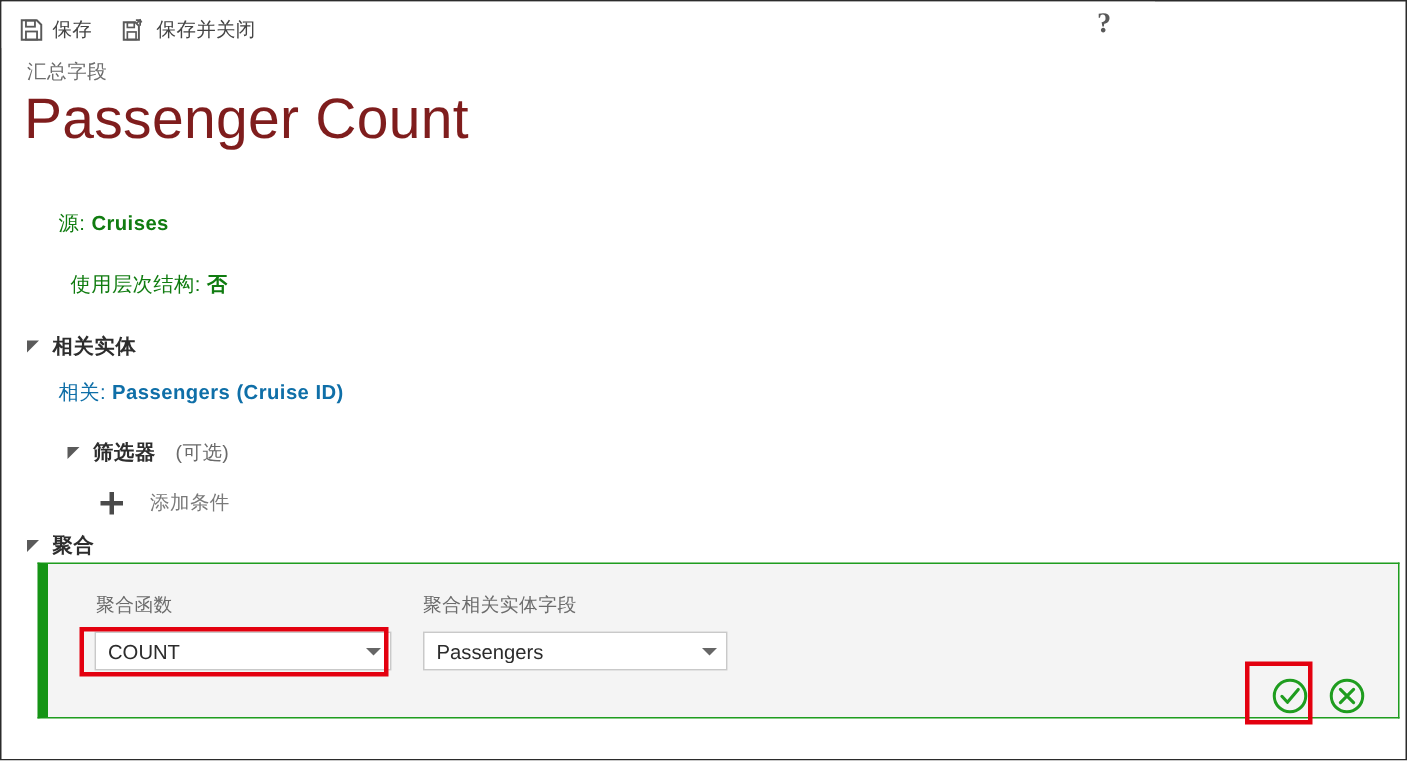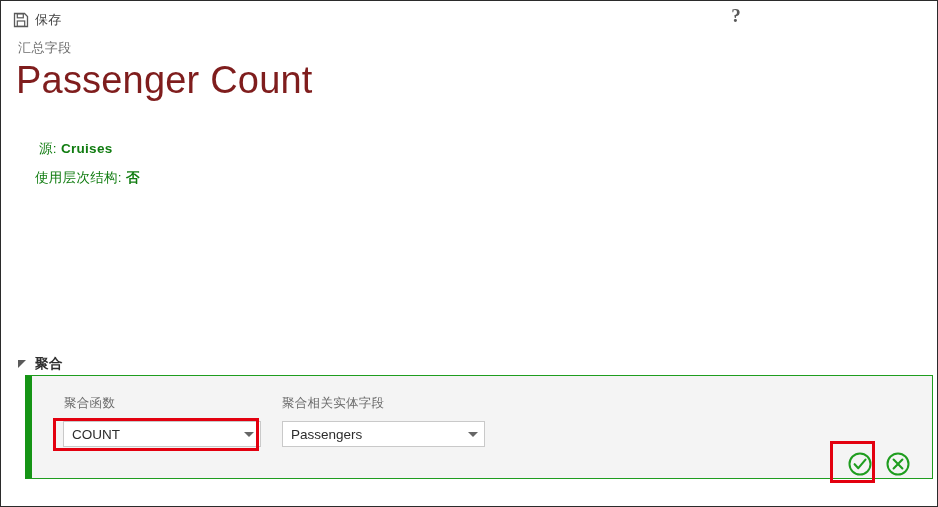--- a/index.html
+++ b/index.html
@@ -237,40 +237,73 @@
       <span class="tb-icon">
         <svg class="icon-svg" width="16" height="16" viewBox="0 0 16 16">
           <path d="M1.5 1.5 H11.5 L14.5 4.5 V14.5 H1.5 Z" fill="none" stroke="#595959" stroke-width="1.3"></path>
           <rect x="4.3" y="1.8" width="6" height="4" fill="none" stroke="#595959" stroke-width="1.2"></rect>
           <rect x="4.3" y="9" width="7.4" height="5.4" fill="none" stroke="#595959" stroke-width="1.2"></rect>
         </svg>
       </span>
       <span class="tb-label">保存</span>
     </div>
 
+    <div class="tb-btn">
+      <span class="tb-icon">
+        <svg class="icon-svg" width="17" height="16" viewBox="0 0 17 16">
+          <path d="M1.5 2.8 H9.2 L11.6 5.2 V14.5 H1.5 Z" fill="none" stroke="#595959" stroke-width="1.3"></path>
+          <rect x="3.9" y="3.1" width="4.6" height="3.2" fill="none" stroke="#595959" stroke-width="1.1"></rect>
+          <rect x="3.9" y="9.3" width="5.8" height="5" fill="none" stroke="#595959" stroke-width="1.1"></rect>
+          <path d="M12.4 5.2 V1.4 H9.6" fill="none" stroke="#595959" stroke-width="1.2"></path>
+          <path d="M10.3 3.3 L12.4 1.4 L13.4 3.0" fill="none" stroke="#595959" stroke-width="1.2"></path>
+        </svg>
+      </span>
+      <span class="tb-label">保存并关闭</span>
+    </div>
 
     <div class="help-btn">
       <span>?</span>
     </div>
   </div>
 
   <div class="breadcrumb">汇总字段</div>
   <div class="page-title">Passenger Count</div>
 
   <div class="section" style="top:130px;">
     <div class="field-line" style="padding-left:38px; margin-top:9px;">
       <span class="lbl-green">源:</span>
       <span class="val-green">Cruises</span>
     </div>
-    <div class="field-line" style="padding-left:34px; margin-top:11px;">
+    <div class="field-line" style="padding-left:46px; margin-top:23px;">
       <span class="lbl-green">使用层次结构:</span>
       <span class="val-green">否</span>
     </div>
   </div>
 
+  <div class="section" style="top:221px;">
+    <div class="sec-head" style="padding-left:17px;">
+      <span class="tri"></span>
+      <span class="sec-title">相关实体</span>
+    </div>
+    <div class="field-line" style="padding-left:38px; margin-top:13px;">
+      <span class="lbl-blue">相关:</span>
+      <span class="val-blue">Passengers</span>
+      <span class="val-blue-norm">(Cruise ID)</span>
+    </div>
+
+    <div class="sec-head" style="padding-left:44px; margin-top:22px;">
+      <span class="tri"></span>
+      <span class="sec-title">筛选器</span>
+      <span class="sec-title-sub">(可选)</span>
+    </div>
+    <div class="add-row" style="padding-left:66px; margin-top:15px;">
+      <span class="plus"></span>
+      <span class="add-label">添加条件</span>
+    </div>
+  </div>
 
   <div class="section" style="top:354px;">
     <div class="sec-head" style="padding-left:17px;">
       <span class="tri"></span>
       <span class="sec-title">聚合</span>
     </div>
   </div>
 
   <div class="agg-panel">
 

